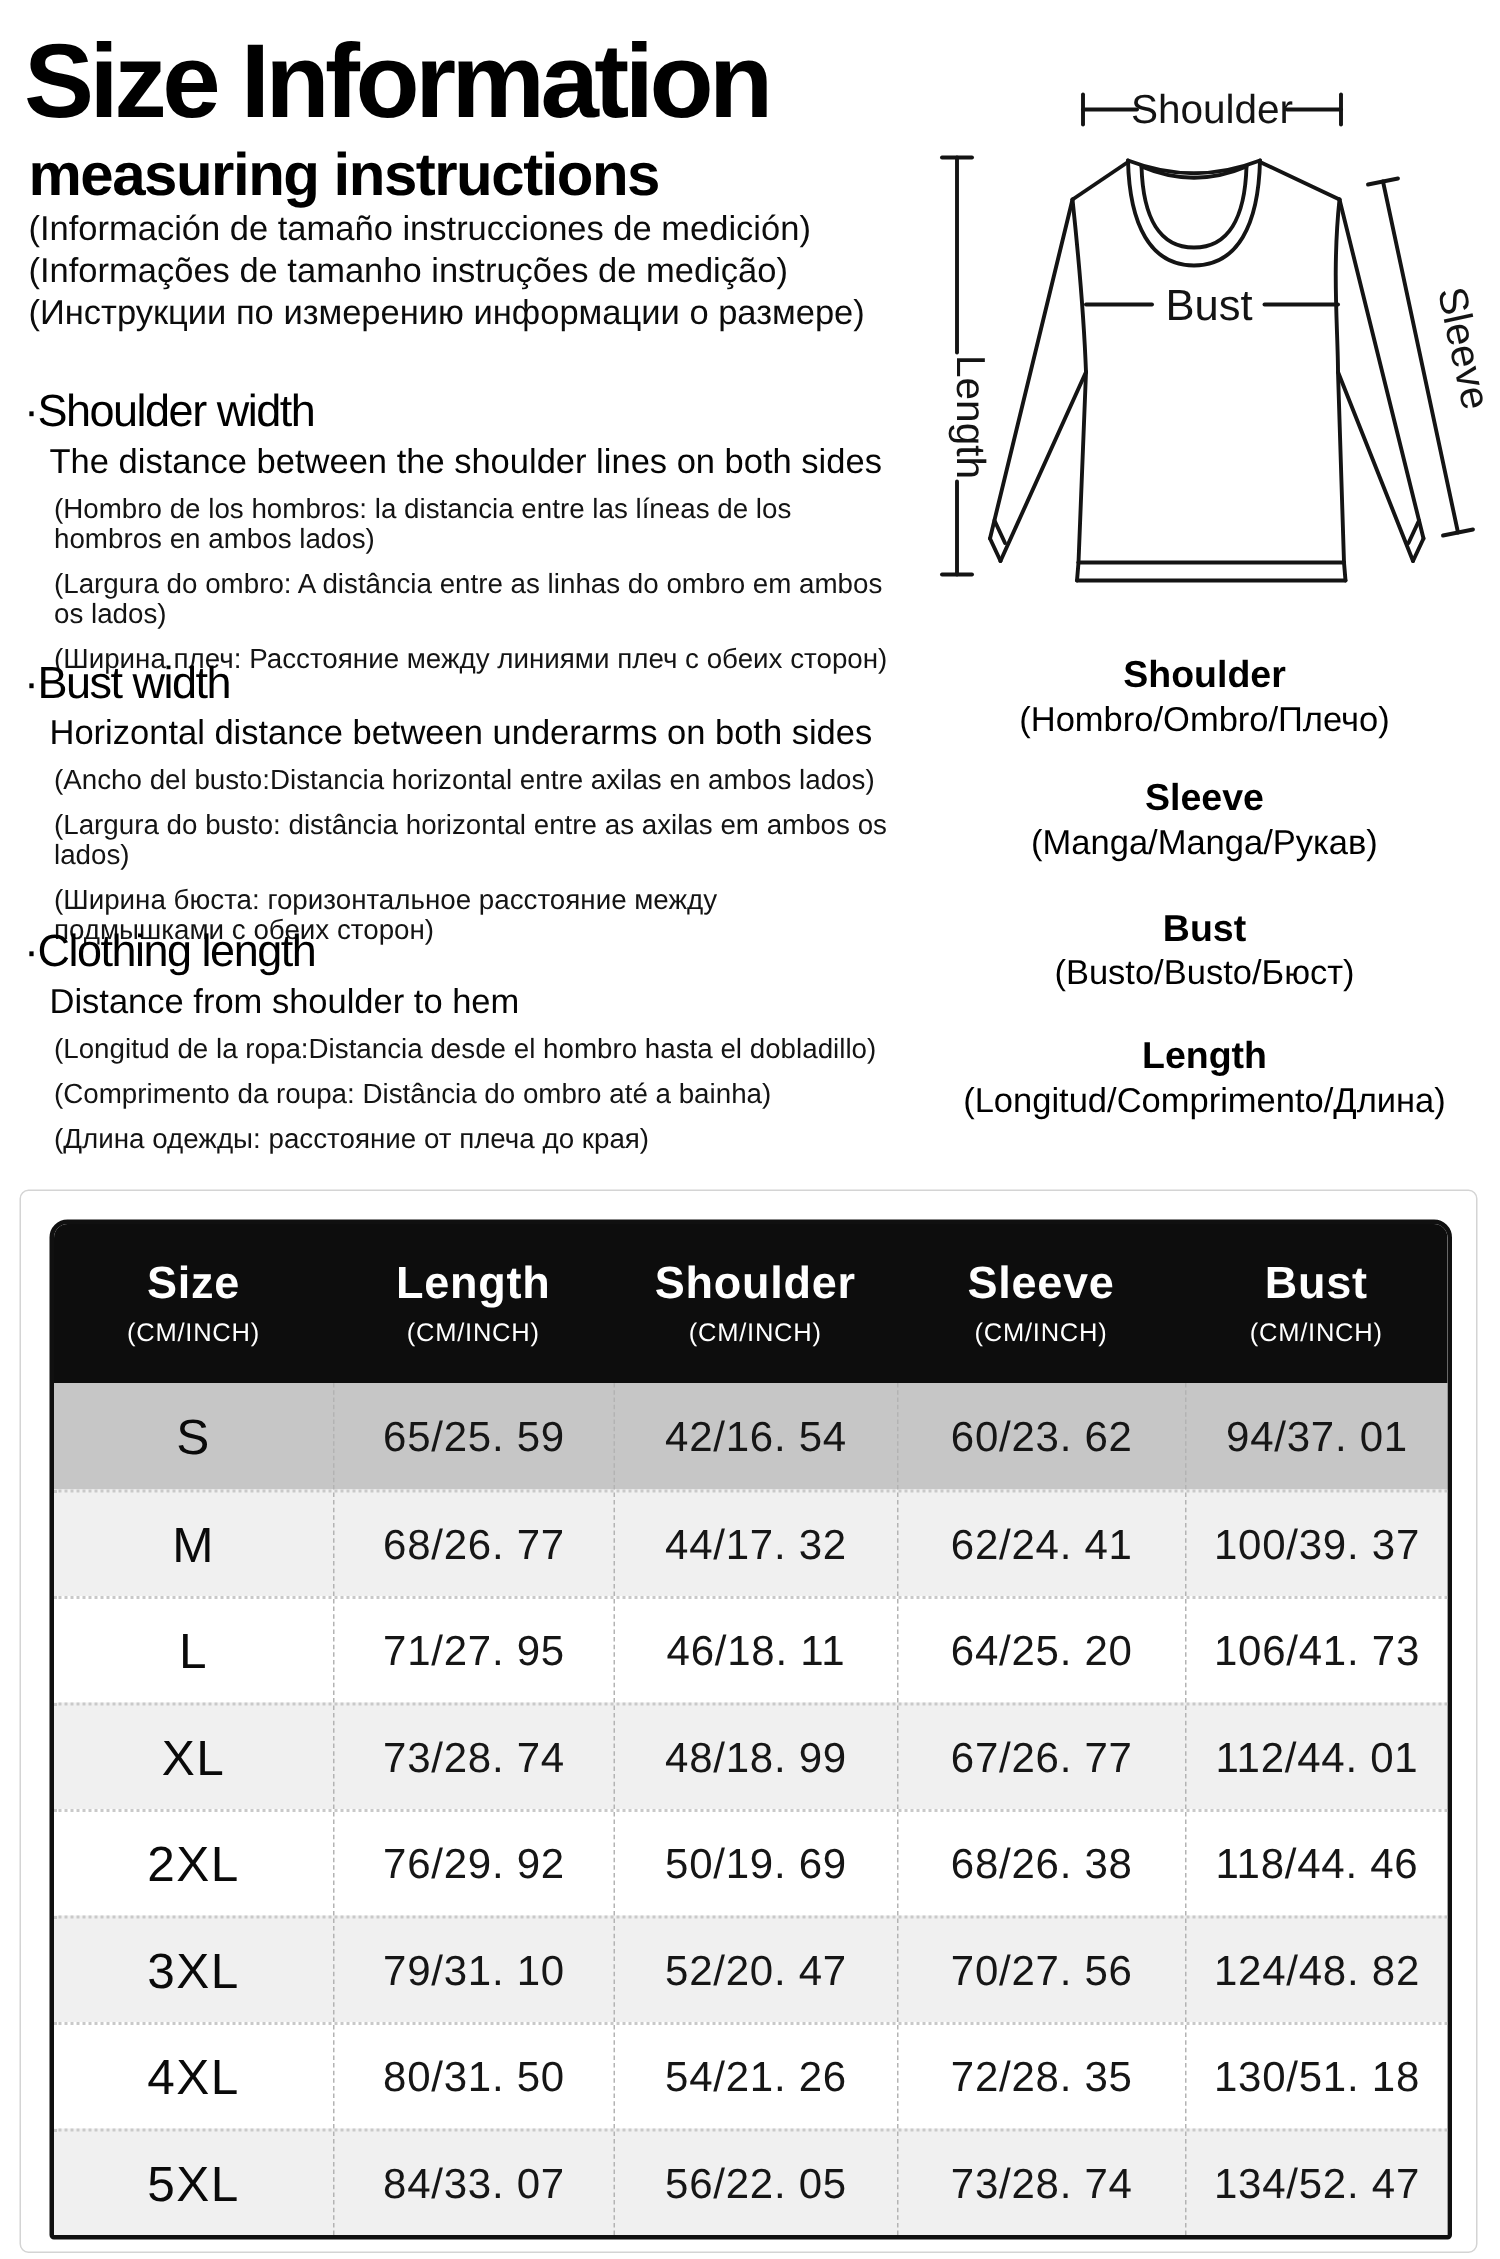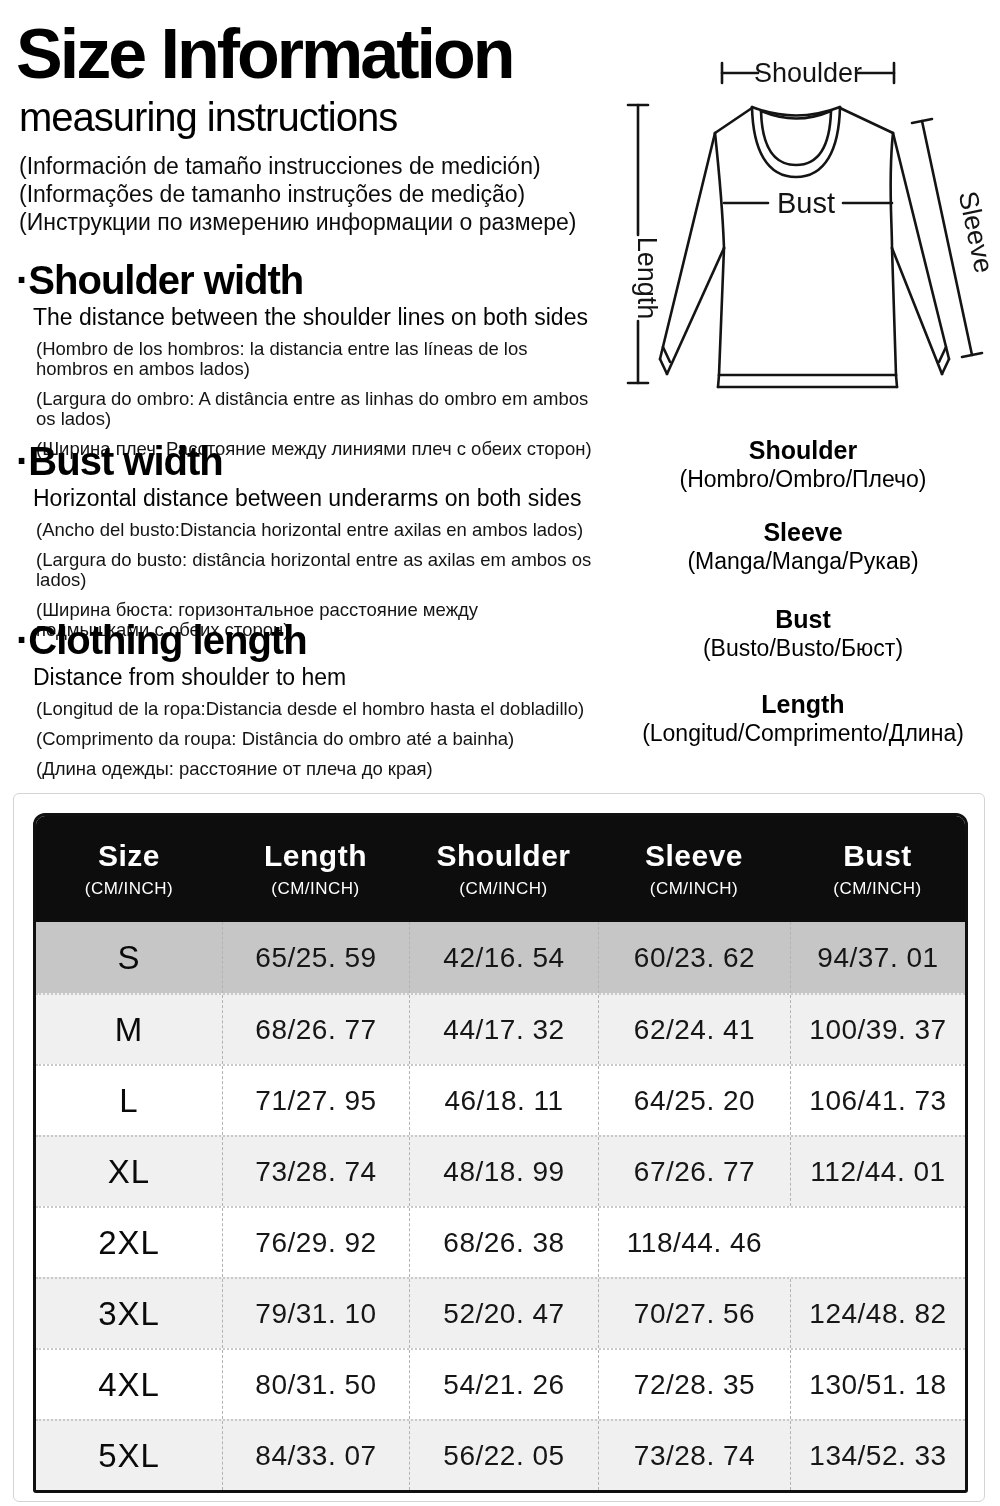--- a/index.html
+++ b/index.html
@@ -4,28 +4,28 @@
 <style>
   html,body{margin:0;padding:0}
   body{
     width:1000px;height:1506px;position:relative;overflow:hidden;
     background:#ffffff;color:#000;
     font-family:"Liberation Sans", sans-serif;
   }
   
   .left-col{position:absolute;left:16px;top:18px;width:588px}
   .main-title{font-size:70px;font-weight:bold;letter-spacing:-3px;line-height:1.04;margin:0;white-space:nowrap}
-  .sub-title{font-size:40px;font-weight:normal;letter-spacing:-1px;margin:6px 0 15px 3px;line-height:1}
+  .sub-title{font-size:40px;font-weight:bold;letter-spacing:-1px;margin:6px 0 1px 3px;line-height:1}
   .title-trans{font-size:23px;line-height:1.22;margin-left:3px;color:#0c0c0c}
 
   .section{position:absolute;left:16px;width:584px}
   #sec0{top:260px}
   #sec1{top:441px}
   #sec2{top:620px}
-  .sec-heading{font-size:40px;font-weight:bold;letter-spacing:-1px;line-height:1;margin:0}
+  .sec-heading{font-size:30px;font-weight:normal;letter-spacing:-1px;line-height:1;margin:0}
   .sec-desc{font-size:23px;margin:5px 0 0 17px;line-height:1.05;color:#050505}
   .sec-trans{font-size:18.5px;margin:10px 0 0 20px;line-height:1.08;color:#141414;width:560px}
 
   
   .diagram-svg{position:absolute;left:600px;top:25px;width:400px;height:440px}
   .legend{position:absolute;left:605px;width:396px;text-align:center}
   #lg0{top:437px}
   #lg1{top:519px}
   #lg2{top:606px}
   #lg3{top:691px}
@@ -223,20 +223,21 @@
       <div class="td td-size">XL</div>
       <div class="td">73/28. 74</div>
       <div class="td">48/18. 99</div>
       <div class="td">67/26. 77</div>
       <div class="td">112/44. 01</div>
     </div>
 
     <div class="trow row-white">
       <div class="td td-size">2XL</div>
       <div class="td">76/29. 92</div>
+      <div class="td">50/19. 69</div>
       <div class="td">68/26. 38</div>
       <div class="td">118/44. 46</div>
     </div>
 
     <div class="trow row-alt">
       <div class="td td-size">3XL</div>
       <div class="td">79/31. 10</div>
       <div class="td">52/20. 47</div>
       <div class="td">70/27. 56</div>
       <div class="td">124/48. 82</div>
@@ -248,17 +249,17 @@
       <div class="td">54/21. 26</div>
       <div class="td">72/28. 35</div>
       <div class="td">130/51. 18</div>
     </div>
 
     <div class="trow row-alt">
       <div class="td td-size">5XL</div>
       <div class="td">84/33. 07</div>
       <div class="td">56/22. 05</div>
       <div class="td">73/28. 74</div>
-      <div class="td">134/52. 33</div>
+      <div class="td">134/52. 47</div>
     </div>
 
   </div>
 </div>
 
 </body></html>

